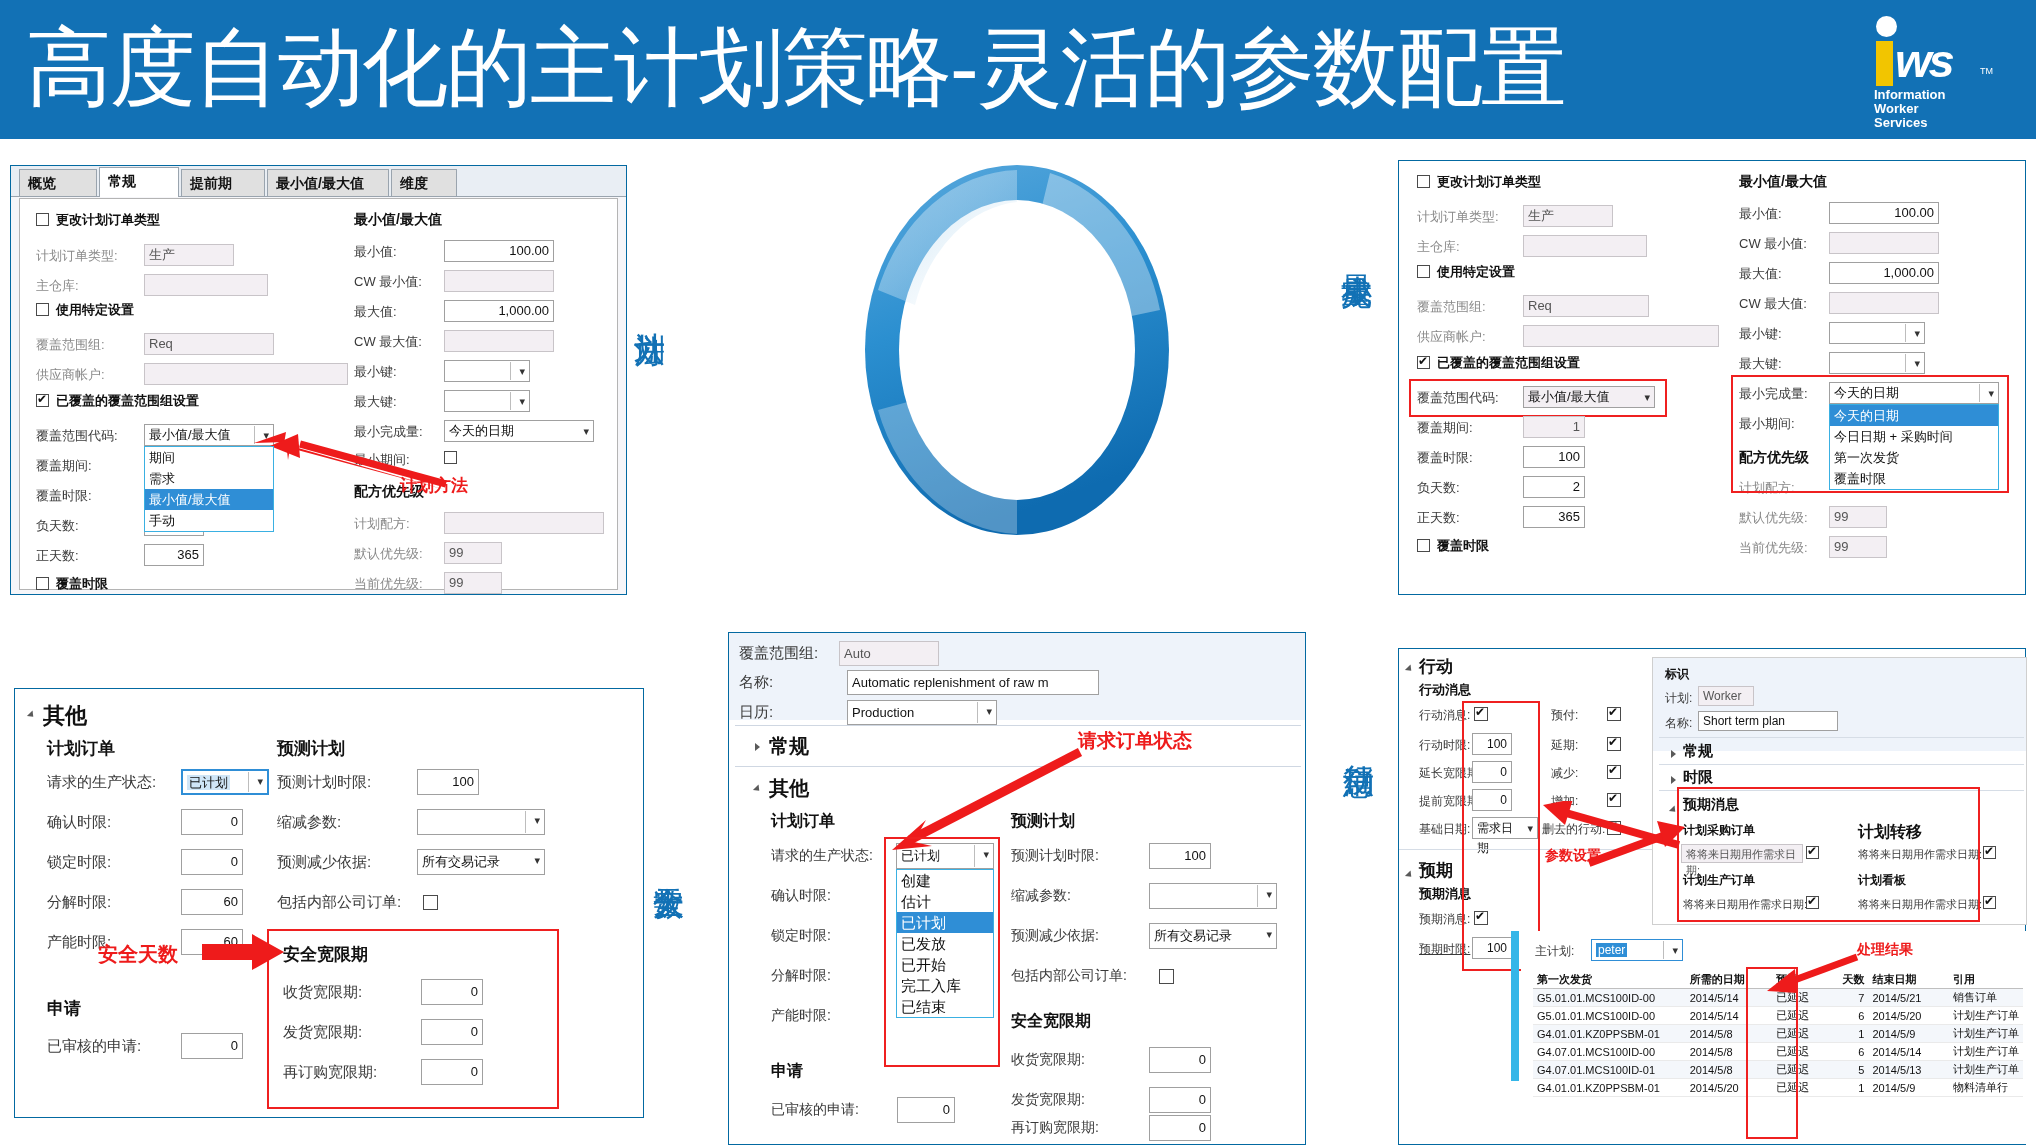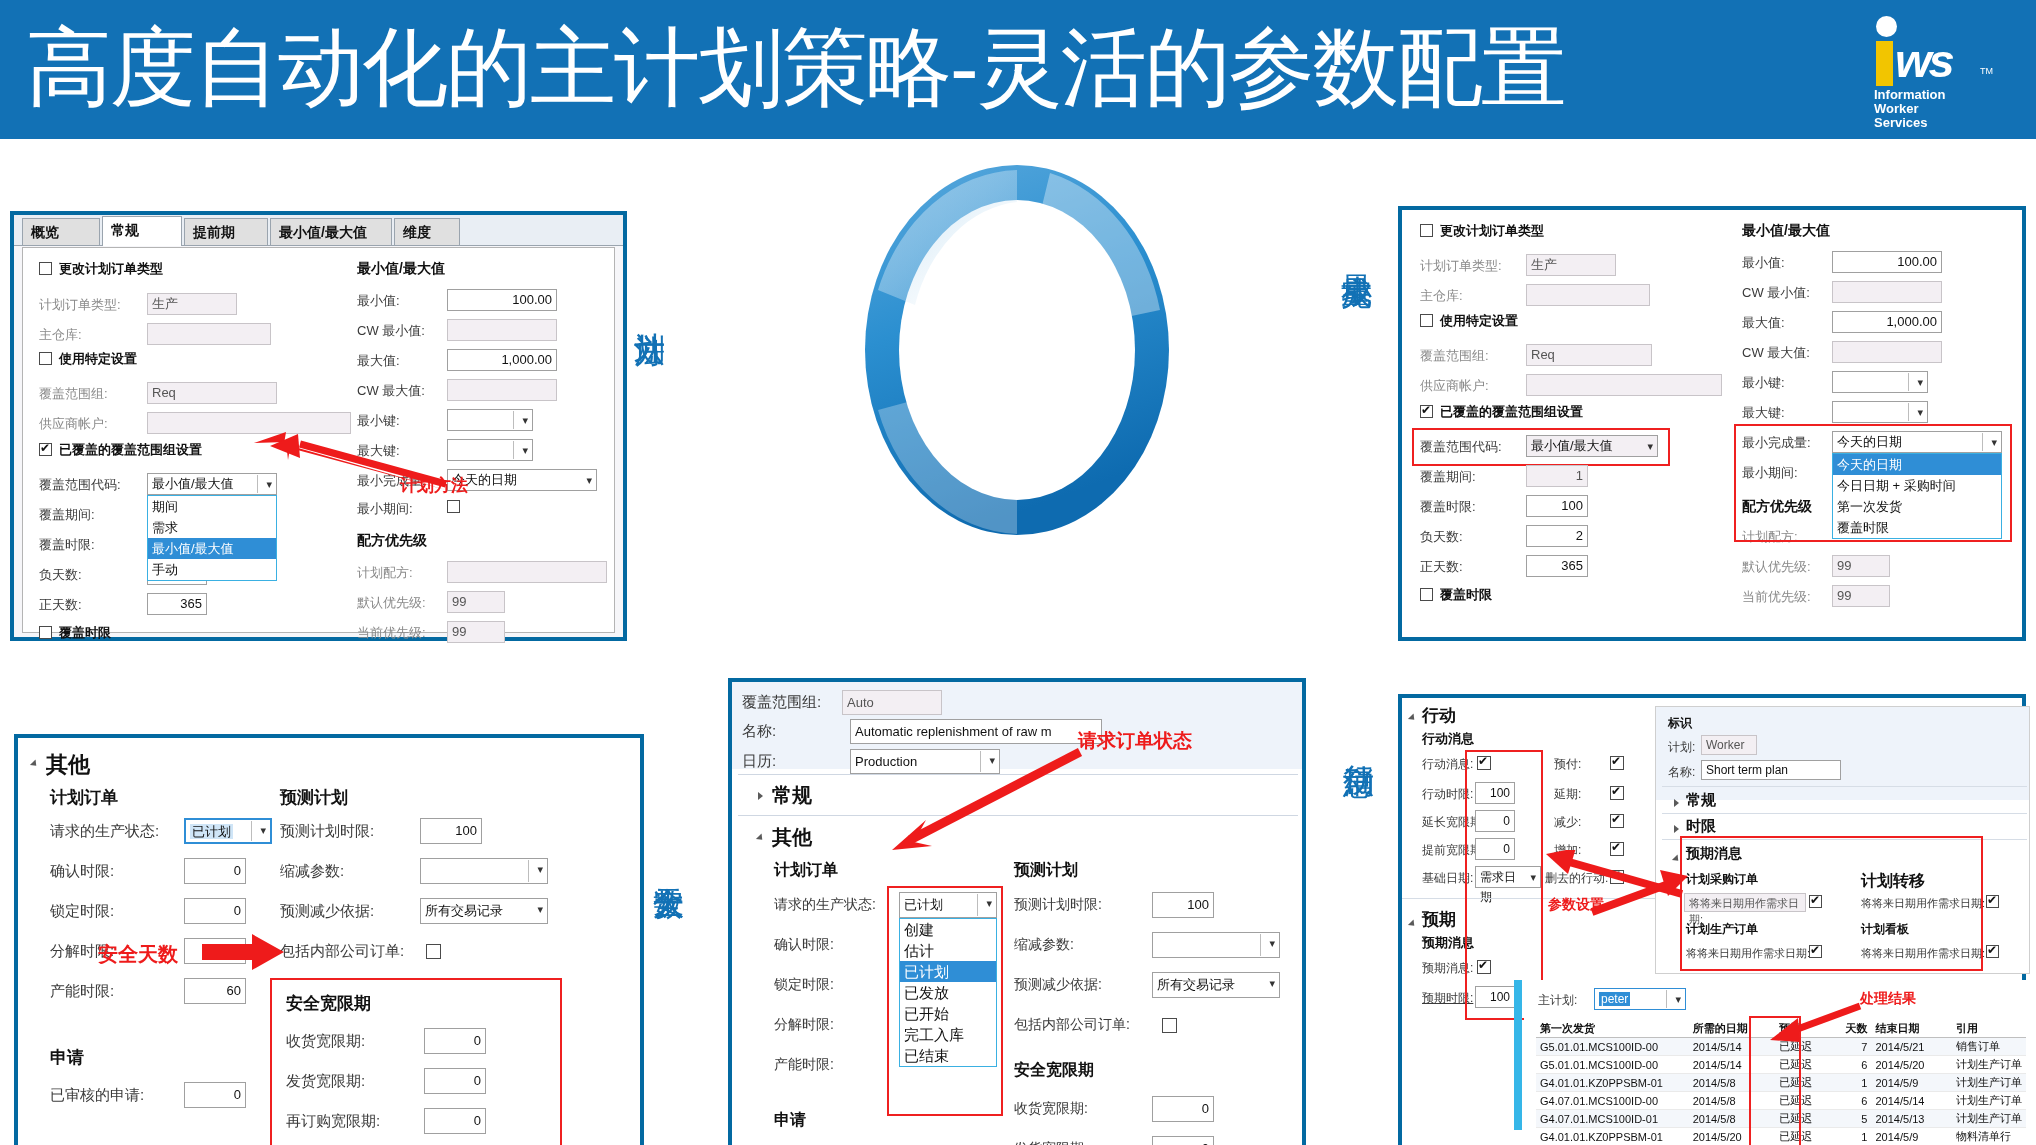--- a/index.html
+++ b/index.html
@@ -35,21 +35,21 @@
     position:absolute;left:25px;top:22px;font-size:47px;line-height:50px;
     font-weight:bold;font-style:italic;color:#ffffff;letter-spacing:-3px;
   }
   .logo-tm{position:absolute;left:110px;top:52px;font-size:9px;color:#fff;}
   .logo-sub{
     position:absolute;left:4px;top:74px;font-size:13px;line-height:14px;
     color:#ffffff;font-weight:bold;
   }
 
   
-  .panel{position:absolute;background:#ffffff;border:4px solid #0369a1;box-sizing:border-box;margin-top:46px;}
+  .panel{position:absolute;background:#ffffff;border:1px solid #0369a1;box-sizing:border-box;}
   .erp{font-size:13px;color:#1a1a1a;}
   .lbl{font-size:13px;color:#3a3a3a;white-space:nowrap;}
   .lbl-dim{color:#8a8a8a;}
   .bold{font-weight:bold;color:#111;}
   .fld{
     position:absolute;box-sizing:border-box;background:#ffffff;border:1px solid #a0a0a0;
     font-size:13px;color:#111;padding:1px 4px;line-height:18px;height:22px;
   }
   .fld.num{text-align:right;}
   .fld.ro{background:#f3eff3;border:1px solid #c8c4c8;color:#555;}

